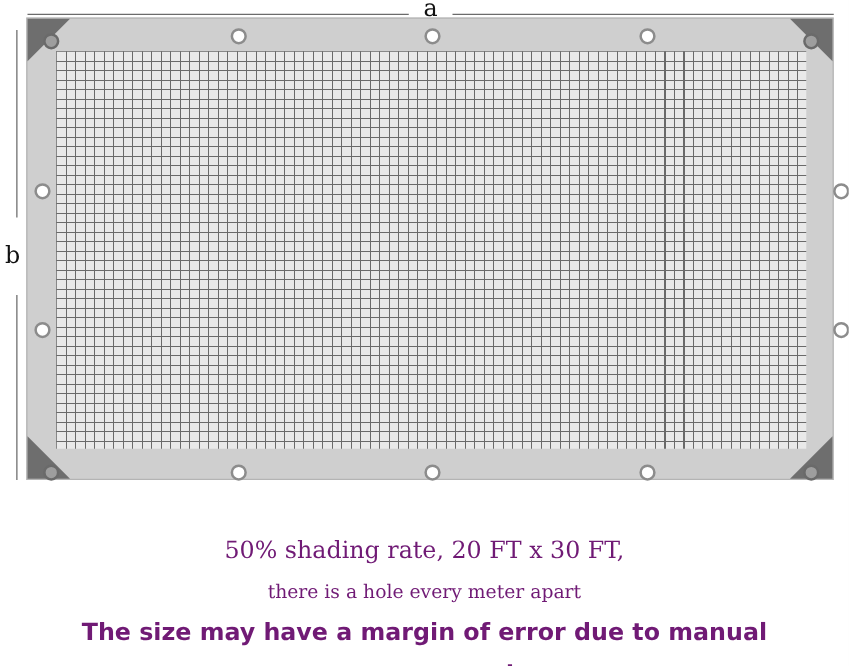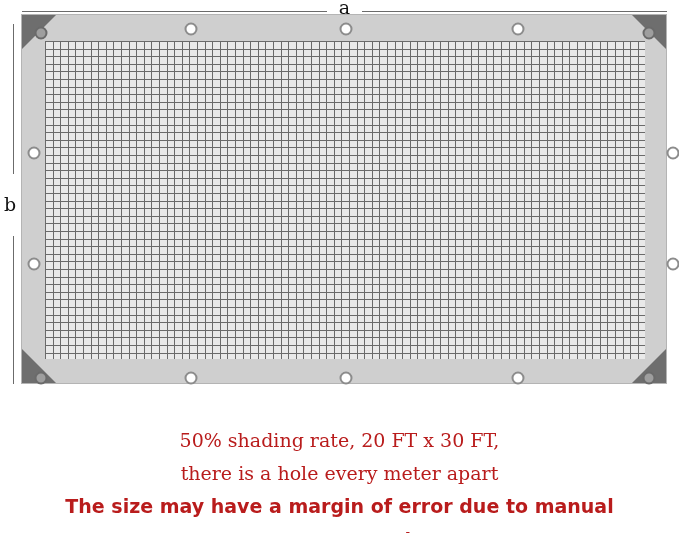--- a/index.html
+++ b/index.html
@@ -152,24 +152,24 @@
   
   #caption {
     position: absolute;
     left: 0;
     top: 424px;
     width: 679px;
     text-align: center;
   }
   .cap-line {
     font-family: "DejaVu Serif", serif;
-    color: #b91c1c;
+    color: #701a75;
   }
   .cap-1 { font-size: 19px; line-height: 33px; }
-  .cap-2 { font-size: 19px; line-height: 33px; }
+  .cap-2 { font-size: 15px; line-height: 33px; }
   .cap-3 { font-size: 19px; line-height: 33px; font-family: "DejaVu Sans", sans-serif; font-weight: 600; }
 </style>
 </head>
 <body>
 
 <div id="stage">
 
   <div class="dim-a-wrap">
     <div class="arrow-line-h arrow-h-left">
       <div class="arrow-head ah-right"></div>

